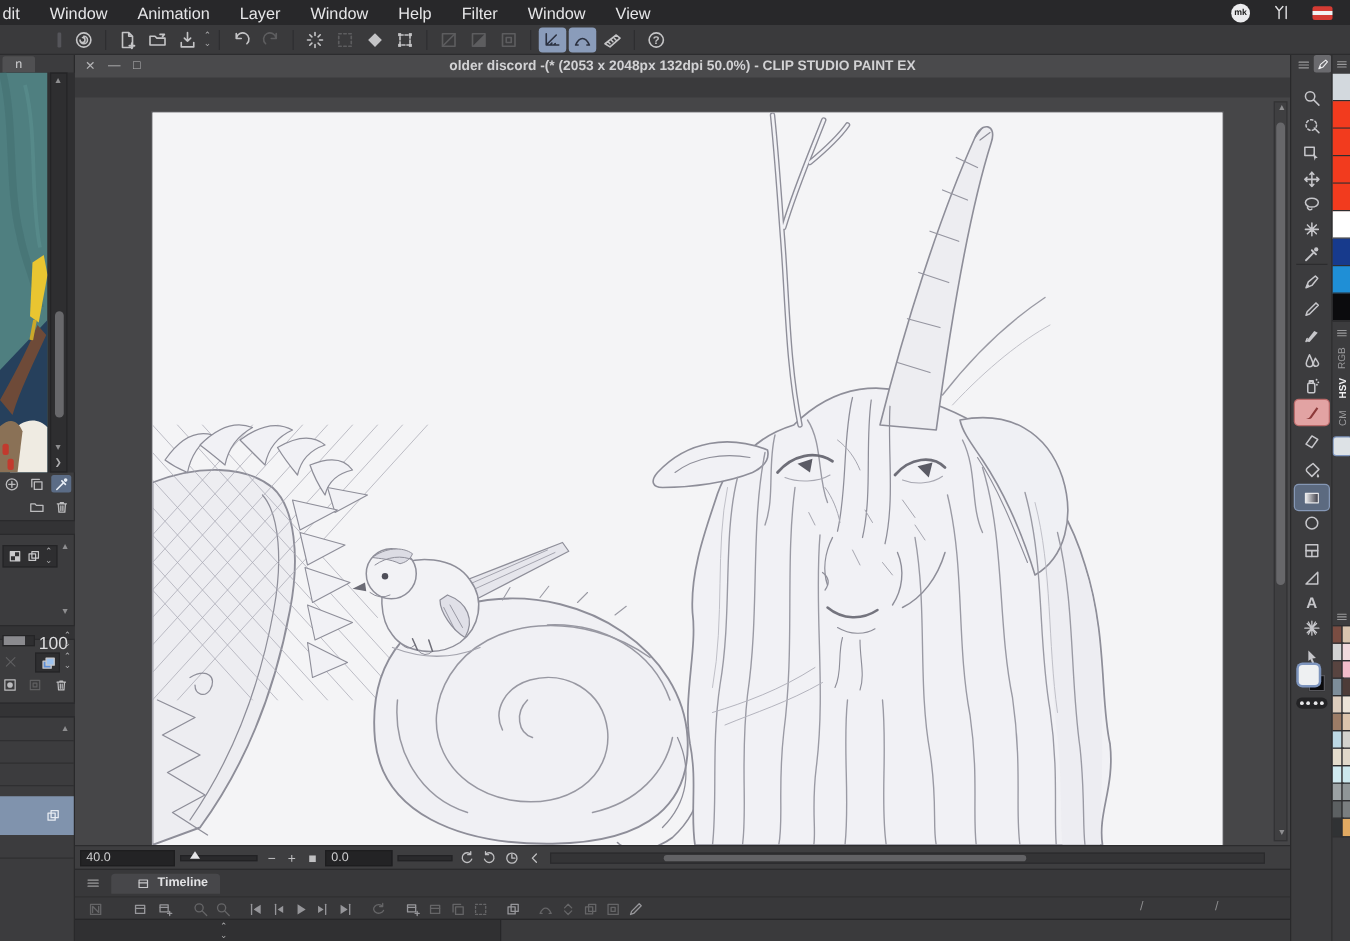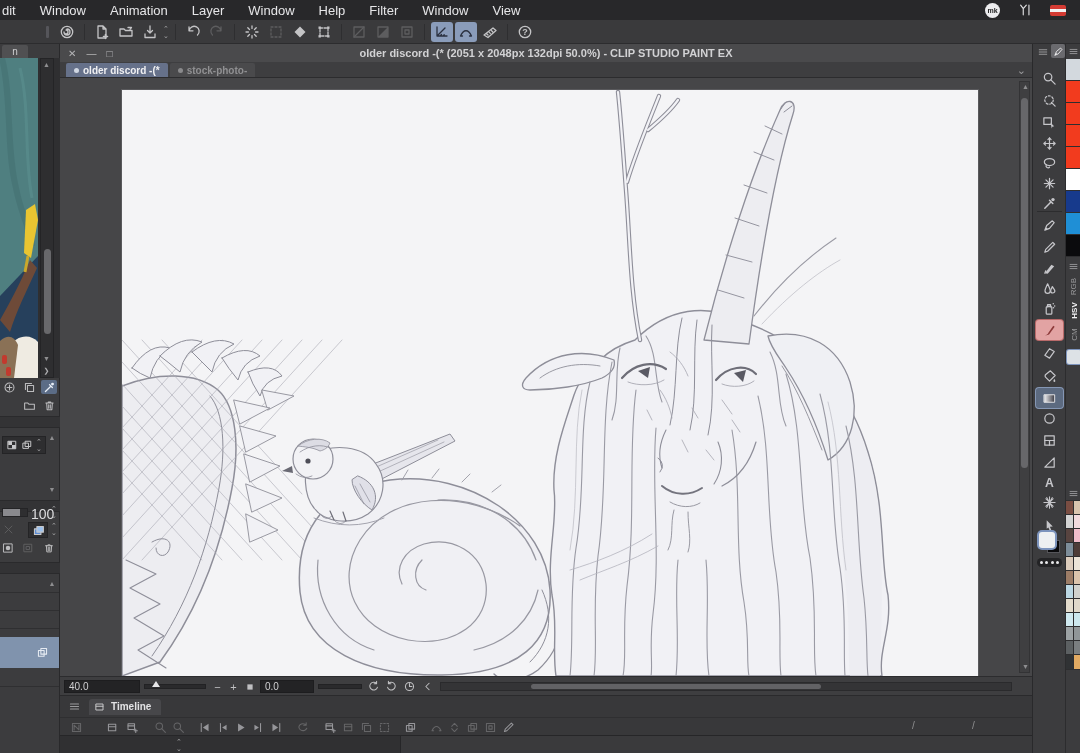--- a/index.html
+++ b/index.html
@@ -45,21 +45,21 @@
 
 .cfooter{position:absolute;left:0;top:632px;width:972px;height:19px;background:#3e3e40;border-top:1px solid #2c2c2e;display:block}
 .nfield{position:absolute;top:3px;height:13px;background:#232325;border:1px solid #1d1d1f;color:#cfcfd1;font-size:10px;line-height:12px;padding-left:4px}
 .ntrack{position:absolute;top:7px;height:5px;background:#2a2a2c;border:1px solid #222224}
 .nbtn{position:absolute;top:2px;width:15px;height:15px;display:flex;align-items:center;justify-content:center;color:#c0c0c2}
 .hscroll{position:absolute;left:380px;top:5px;width:572px;height:9px;background:#343436;border:1px solid #2a2a2c}
 .hthumb{position:absolute;left:90px;top:1px;width:290px;height:5px;background:#626265;border-radius:3px}
 
 .timeline{position:absolute;left:0;top:651px;width:972px;height:58px;background:#38383a;border-top:1px solid #2a2a2c}
 .tl-tabrow{position:absolute;left:0;top:0;width:972px;height:21px;display:flex;align-items:center;gap:8px;padding-left:8px}
-.tl-tab{height:16px;display:flex;align-items:center;gap:5px;background:#47474a;border-radius:3px 3px 0 0;padding:0 10px 0 5px;font-size:10px;font-weight:bold;color:#e2e2e4}
+.tl-tab{height:16px;display:flex;align-items:center;gap:5px;background:#47474a;border-radius:3px 3px 0 0;padding:0 10px 0 20px;font-size:10px;font-weight:bold;color:#e2e2e4}
 .tl-icons{position:absolute;left:0;top:21px;width:972px;height:18px;border-top:1px solid #2f2f31}
 .tli{position:absolute;top:1px;width:16px;height:16px;display:flex;align-items:center;justify-content:center;color:#656567}
 .tli.md{color:#96969a}
 .tl-content{position:absolute;left:0;top:39px;width:972px;height:19px;background:#303032;border-top:1px solid #262628}
 .tl-right{position:absolute;left:340px;top:0;width:632px;height:19px;background:#3a3a3c;border-left:1px solid #262628}
 .slash{position:absolute;top:2px;color:#8e8e90;font-size:10px}
 
 .lp-header{position:absolute;left:0;width:60px;height:12px;background:#333335;border-top:1px solid #2a2a2c;border-bottom:1px solid #2a2a2c}
 .mini{position:absolute;width:16px;height:14px;display:flex;align-items:center;justify-content:center;color:#bcbcbe}
 .inset{background:#2e2e30;border:1px solid #242426}
@@ -549,34 +549,23 @@
   </div>
 
   <div class="centercol">
 
     <div class="titlebar">
       <div class="wc">
         <span>✕</span>
         <span>—</span>
         <span>□</span>
       </div>
-      <div class="titletext">older discord -(* (2051 x 2048px 132dpi 50.0%)  - CLIP STUDIO PAINT EX</div>
+      <div class="titletext">older discord -(* (2053 x 2048px 132dpi 50.0%)  - CLIP STUDIO PAINT EX</div>
     </div>
 
-    <div class="tabbar">
-      <div class="dtab on" style="margin-left:6px">
-        <span class="dot" style="background:#cfd6e2"></span>
-        <span>older discord -(*</span>
-      </div>
-      <div class="dtab off">
-        <span class="dot" style="background:#8a8a8c"></span>
-        <span>stock-photo-</span>
-      </div>
-      <div class="tab-caret">⌄</div>
-    </div>
 
     <div class="viewport">
       <div class="page">
         <svg width="856" height="586" viewBox="0 0 856 586" style="display:block">
           <rect width="856" height="586" fill="#f4f4f6"></rect>
           <g stroke="#8e8e99" stroke-width="1.3" fill="none" stroke-linecap="round" stroke-linejoin="round">
 
             <path d="M0,296 C36,282 74,282 96,300 C114,316 118,356 110,398 C98,462 76,520 38,572 L0,586 Z" fill="#ededf1" stroke-width="1.5"></path>
             <path d="M88,306 C102,322 104,360 97,398 C86,458 66,514 30,566" stroke-width="1"></path>
             <g stroke="#a9a9b4" stroke-width="0.6">

